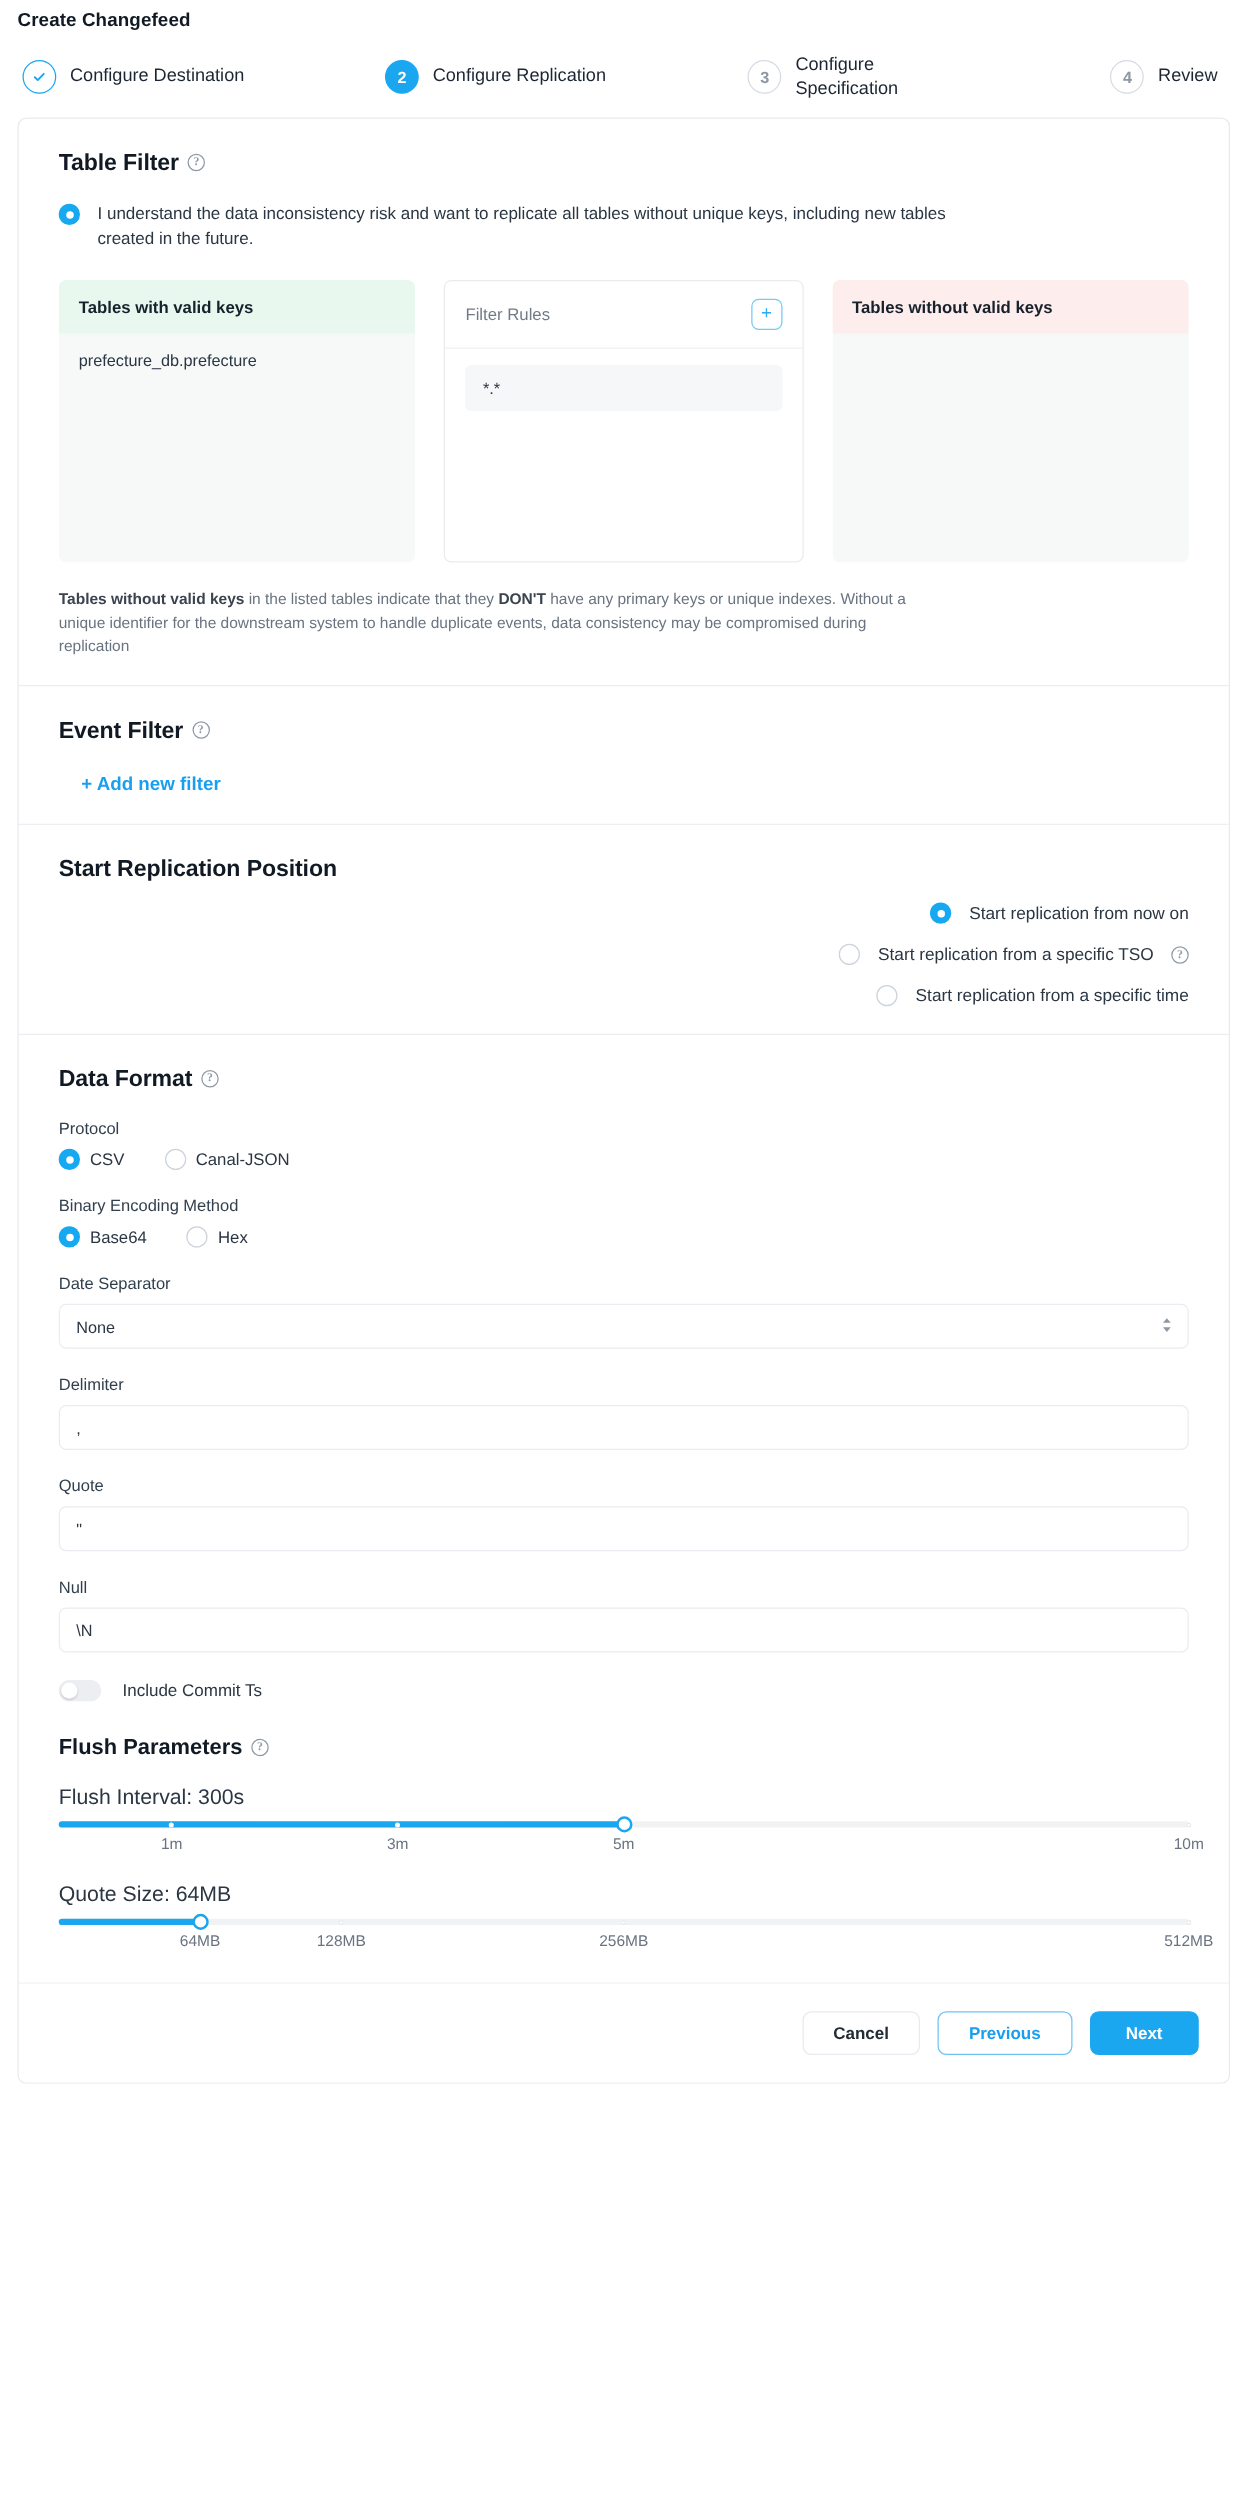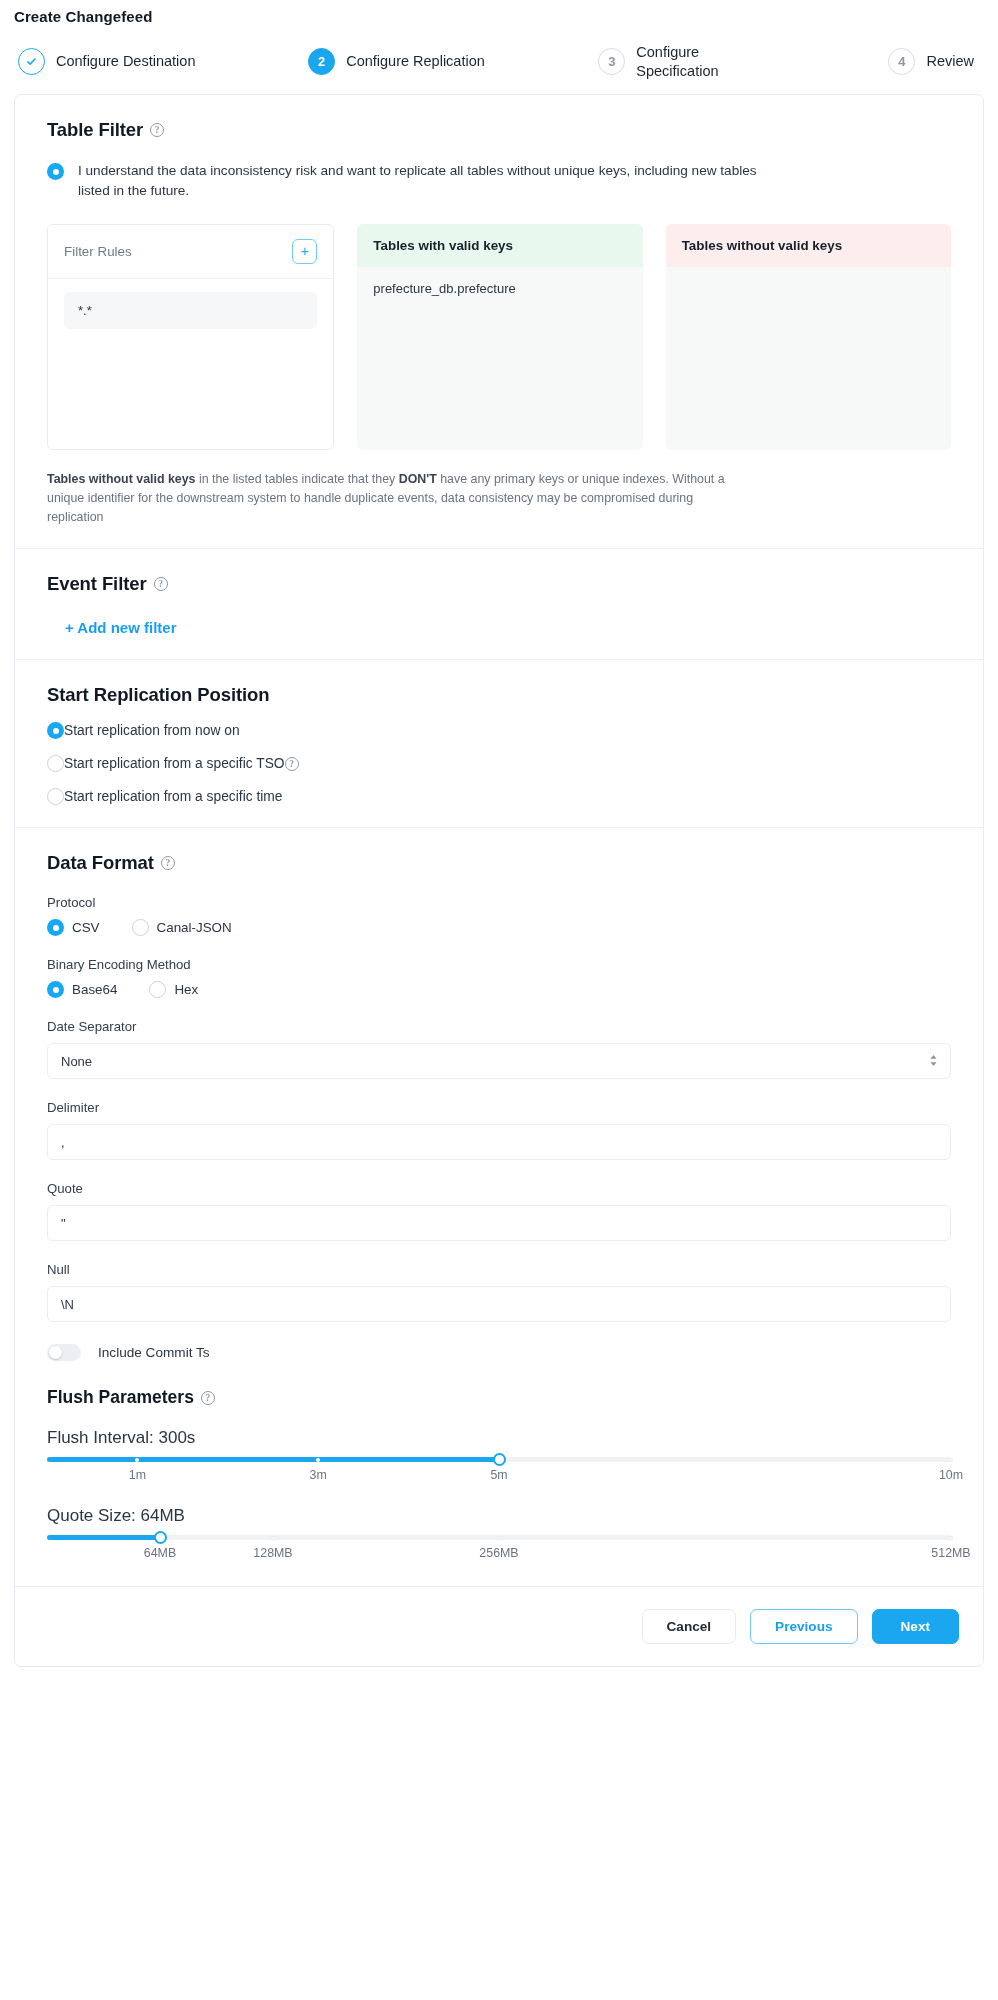--- a/index.html
+++ b/index.html
@@ -209,22 +209,23 @@
     margin-top: 24px;
     margin-left: 18px;
     font-size: 15px;
     font-weight: bold;
     color: #1a9ff0;
     cursor: pointer;
   }
 
   
   .radio-line {
-    display: flex; align-items: center; 
+    display: flex; align-items: center; gap: 14px;
     margin-top: 16px;
+    justify-content: flex-end;
   }
   .radio-line .txt {
     font-size: 13.8px;
     color: #2b3643;
   }
 
   
   .field-label {
     font-size: 13.2px;
     color: #32404e;
@@ -402,39 +403,39 @@
 <div class="card">
 
   <div class="section">
     <div class="section-title">
       <span>Table Filter</span>
       <span class="help-icon">?</span>
     </div>
 
     <div class="risk-row">
       <div class="radio-outer on"></div>
-      <div class="risk-text">I understand the data inconsistency risk and want to replicate all tables without unique keys, including new tables listed in the future.</div>
+      <div class="risk-text">I understand the data inconsistency risk and want to replicate all tables without unique keys, including new tables created in the future.</div>
     </div>
 
     <div class="panels">
+
+      <div class="panel valid">
+        <div class="panel-head-pill">Tables with valid keys</div>
+        <div class="panel-body">
+          <div class="tbl-item">prefecture_db.prefecture</div>
+        </div>
+      </div>
 
       <div class="panel rules">
         <div class="panel-head-rules">
           <div class="lbl">Filter Rules</div>
           <div class="add-btn">+</div>
         </div>
         <div class="rules-body">
           <div class="rule-chip">*.*</div>
-        </div>
-      </div>
-
-      <div class="panel valid">
-        <div class="panel-head-pill">Tables with valid keys</div>
-        <div class="panel-body">
-          <div class="tbl-item">prefecture_db.prefecture</div>
         </div>
       </div>
 
       <div class="panel invalid">
         <div class="panel-head-pill">Tables without valid keys</div>
         <div class="panel-body"></div>
       </div>
 
     </div>
 

